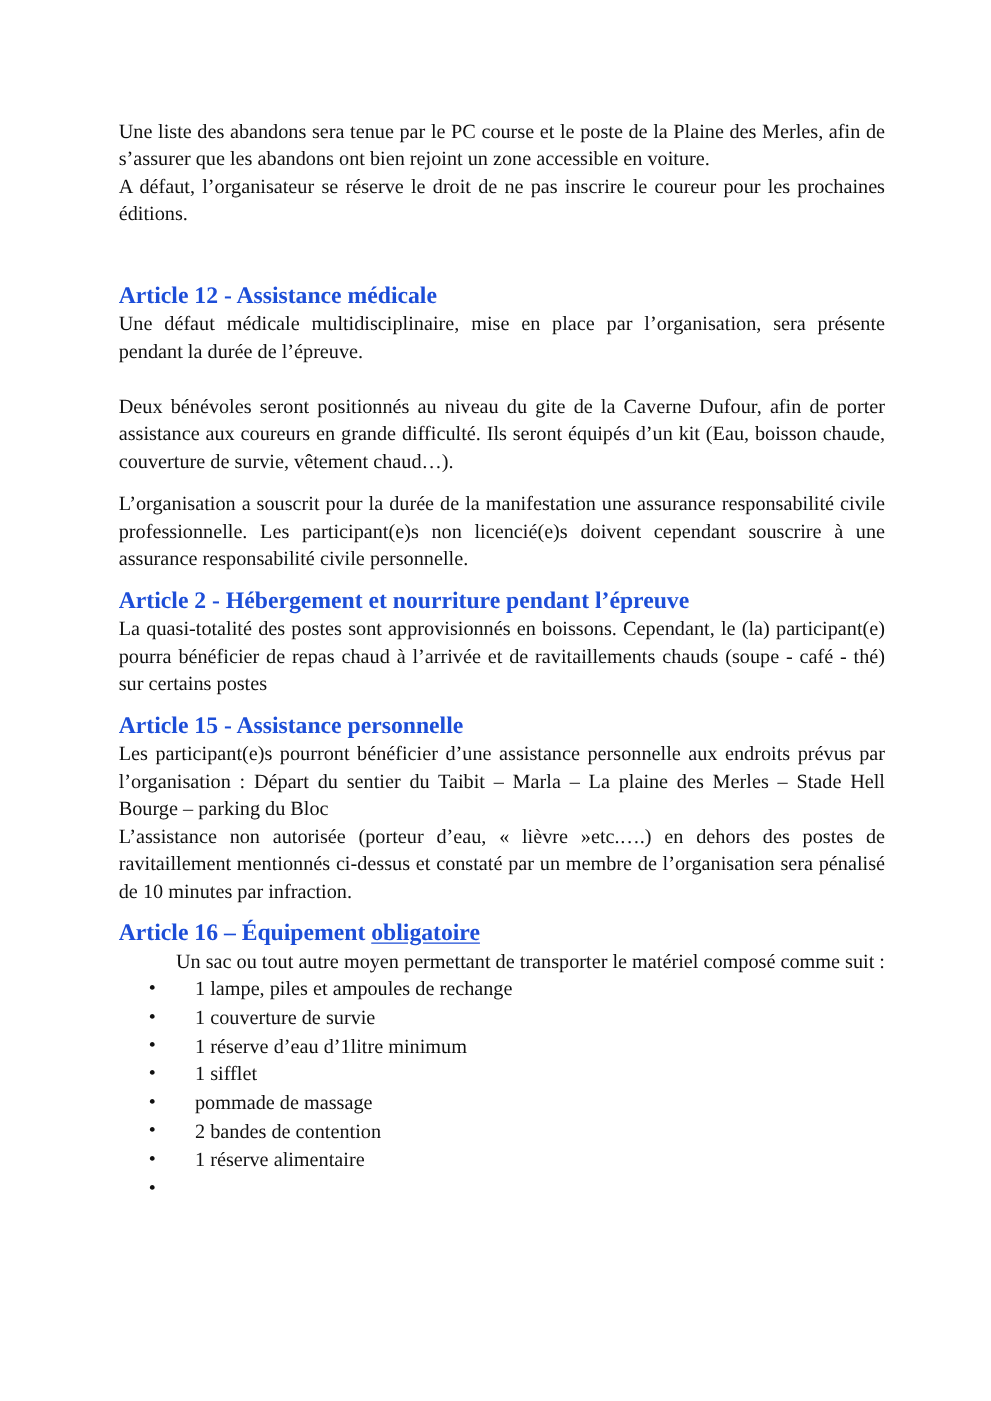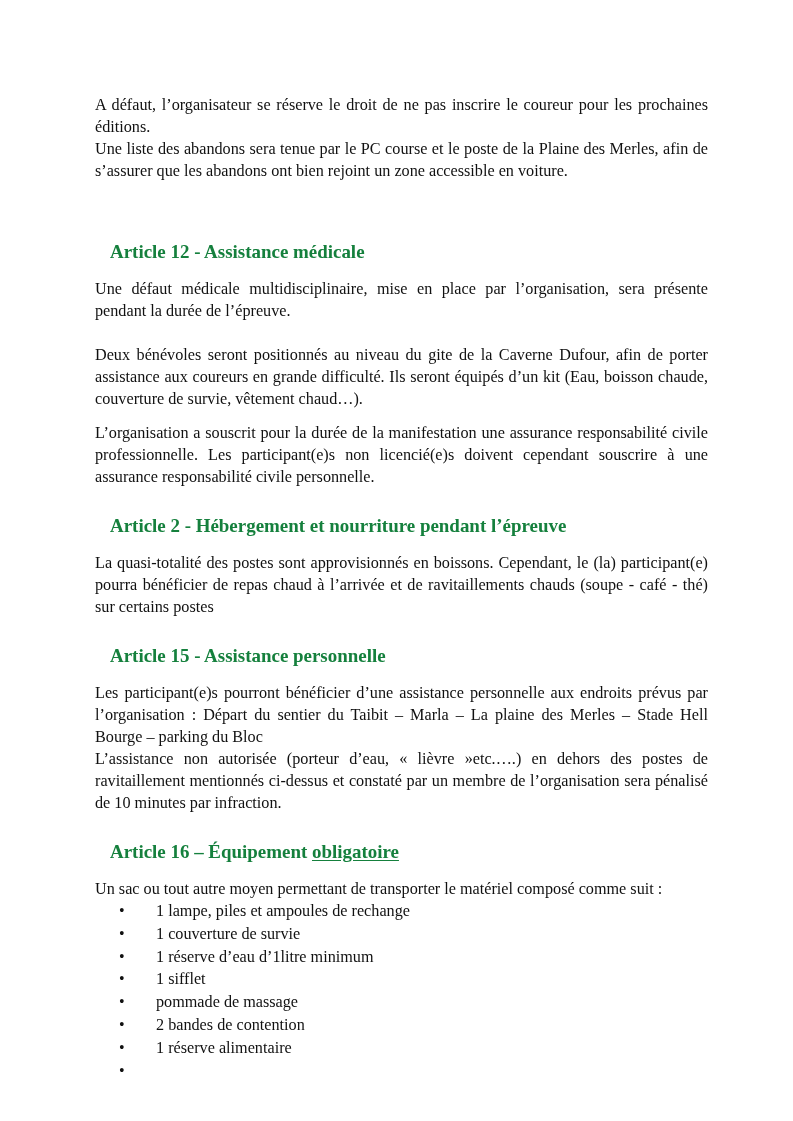--- a/index.html
+++ b/index.html
@@ -4,39 +4,39 @@
 <style>
   html, body { margin: 0; padding: 0; background: #ffffff; }
   body { width: 793px; height: 1121px; position: relative; overflow: hidden; }
   .page {
     position: absolute; left: 95px; top: 94px; width: 613px;
     font-family: "Liberation Serif", "DejaVu Serif", serif;
     font-size: 16.2px; line-height: 22px; color: #111111;
   }
   p { margin: 0; text-align: justify; }
   .heading {
-    font-weight: bold; color: #15803d; margin: 15px;
+    font-weight: bold; color: #1d4ed8; margin: 0;
   }
   .heading .u { text-decoration: underline; text-underline-offset: 2px; }
   .gap-l { height: 44px; }
   .gap-m { height: 22px; }
   .gap-s { height: 12px; }
   ul { margin: 0; padding: 0; list-style: none; }
   ul li { position: relative; padding-left: 61px; line-height: 22.8px; }
   ul li .bullet {
     position: absolute; left: 24px; top: 0; font-size: 16px;
   }
 </style>
 </head>
 <body>
 
 <div class="page">
 
+  <p>Une liste des abandons sera tenue par le PC course et le poste de la Plaine des Merles, afin de s’assurer que les abandons ont bien rejoint un zone accessible en voiture.</p>
   <p>A défaut, l’organisateur se réserve le droit de ne pas inscrire le coureur pour les prochaines éditions.</p>
-  <p>Une liste des abandons sera tenue par le PC course et le poste de la Plaine des Merles, afin de s’assurer que les abandons ont bien rejoint un zone accessible en voiture.</p>
 
   <div class="gap-l"></div>
 
   <section>
     <h3 class="heading">Article 12 - Assistance médicale</h3>
     <p>Une défaut médicale multidisciplinaire, mise en place par l’organisation, sera présente pendant la durée de l’épreuve.</p>
     <div class="gap-m"></div>
     <p>Deux bénévoles seront positionnés au niveau du gite de la Caverne Dufour, afin de porter assistance aux coureurs en grande difficulté. Ils seront équipés d’un kit (Eau, boisson chaude, couverture de survie, vêtement chaud…).</p>
   </section>
 
@@ -58,21 +58,21 @@
   <section>
     <h3 class="heading">Article 15 - Assistance personnelle</h3>
     <p>Les participant(e)s pourront bénéficier d’une assistance personnelle aux endroits prévus par l’organisation : Départ du sentier du Taibit – Marla – La plaine des Merles – Stade Hell Bourge – parking du Bloc</p>
     <p>L’assistance non autorisée (porteur d’eau, « lièvre »etc.….) en dehors des postes de ravitaillement mentionnés ci-dessus et constaté par un membre de l’organisation sera pénalisé de 10 minutes par infraction.</p>
   </section>
 
   <div class="gap-s"></div>
 
   <section>
     <h3 class="heading"><span>Article 16 – Équipement </span><span class="u">obligatoire</span></h3>
-    <p style="text-align:left;">Un sac ou tout autre moyen permettant de transporter le matériel composé comme suit :</p>
+    <p style="text-align:right;">Un sac ou tout autre moyen permettant de transporter le matériel composé comme suit :</p>
     <ul>
       <li><span class="bullet">•</span><span>1 lampe, piles et ampoules de rechange</span></li>
       <li><span class="bullet">•</span><span>1 couverture de survie</span></li>
       <li><span class="bullet">•</span><span>1 réserve d’eau d’1litre minimum</span></li>
       <li><span class="bullet">•</span><span>1 sifflet</span></li>
       <li><span class="bullet">•</span><span>pommade de massage</span></li>
       <li><span class="bullet">•</span><span>2 bandes de contention</span></li>
       <li><span class="bullet">•</span><span>1 réserve alimentaire</span></li>
       <li><span class="bullet">•</span></li>
     </ul>

